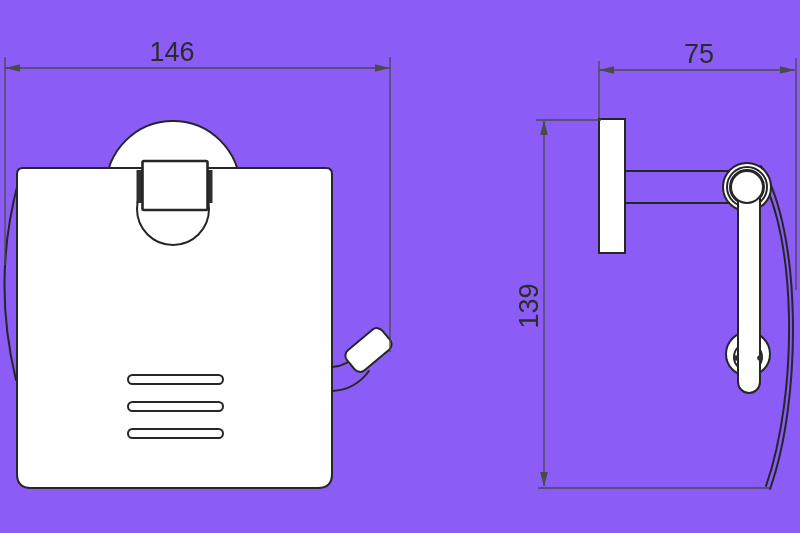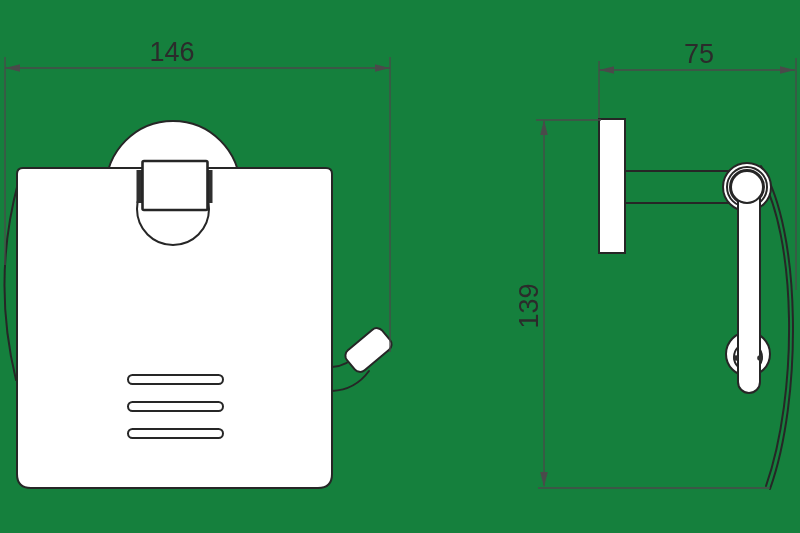--- a/index.html
+++ b/index.html
@@ -1,19 +1,19 @@
 <!DOCTYPE html>
 <html><head>
 <meta charset="utf-8">
 <style>
   html,body{margin:0;padding:0;background:#ffffff;}
   .canvas{
     position:relative;
     width:800px;height:533px;
-    background:#15803d;
+    background:#8b5cf6;
     overflow:hidden;
     font-family:"Liberation Sans", sans-serif;
   }
   svg{display:block;}
   text{
     font-family:"Liberation Sans", sans-serif;
     fill:#2b2b2b;
   }
   .dim-text{font-size:27px;}
 </style>

